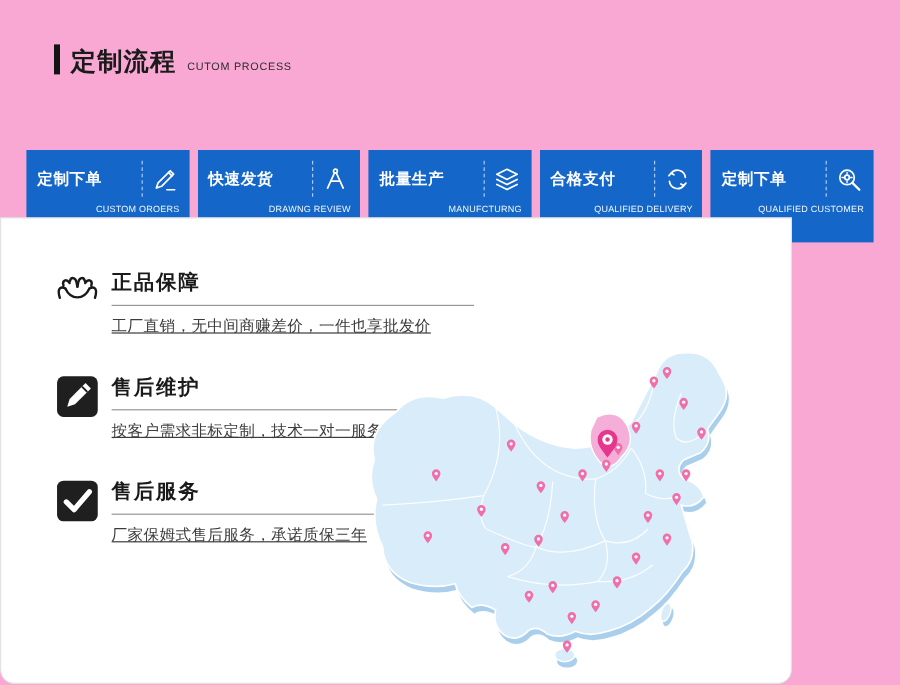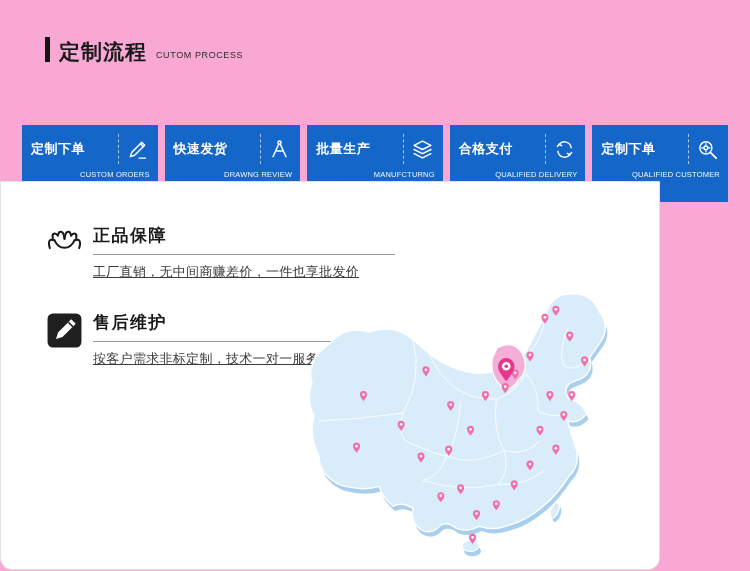--- a/index.html
+++ b/index.html
@@ -164,20 +164,33 @@
             <path d="M14.5 6.6 l2.9 2.9" stroke="#1f1f1f" stroke-width="1"></path>
           </svg>
         </span>
         <div class="service-body">
           <div class="service-title">售后维护</div>
           <hr class="service-line">
           <div class="service-desc">按客户需求非标定制，技术一对一服务</div>
         </div>
       </div>
 
+      <div class="service">
+        <span class="service-icon">
+          <svg viewBox="0 0 24 24">
+            <rect x="1" y="1" width="22" height="22" rx="3.5" fill="#1f1f1f"></rect>
+            <path d="M6 12.5 l4.2 4.2 L18.5 7" stroke="#fff" stroke-width="2.8" fill="none" stroke-linecap="round" stroke-linejoin="round"></path>
+          </svg>
+        </span>
+        <div class="service-body">
+          <div class="service-title">售后服务</div>
+          <hr class="service-line">
+          <div class="service-desc">厂家保姆式售后服务，承诺质保三年</div>
+        </div>
+      </div>
 
     </div>
 
     <div class="map">
       <svg viewBox="0 0 355 280">
         <defs>
           <g id="pin">
             <path d="M0 0 C-2.2 -3 -3.6 -4.4 -3.6 -6.6 A3.6 3.6 0 1 1 3.6 -6.6 C3.6 -4.4 2.2 -3 0 0 Z" fill="var(--pin-pink)"></path>
             <circle cx="0" cy="-6.6" r="1.4" fill="#fff"></circle>
           </g>

